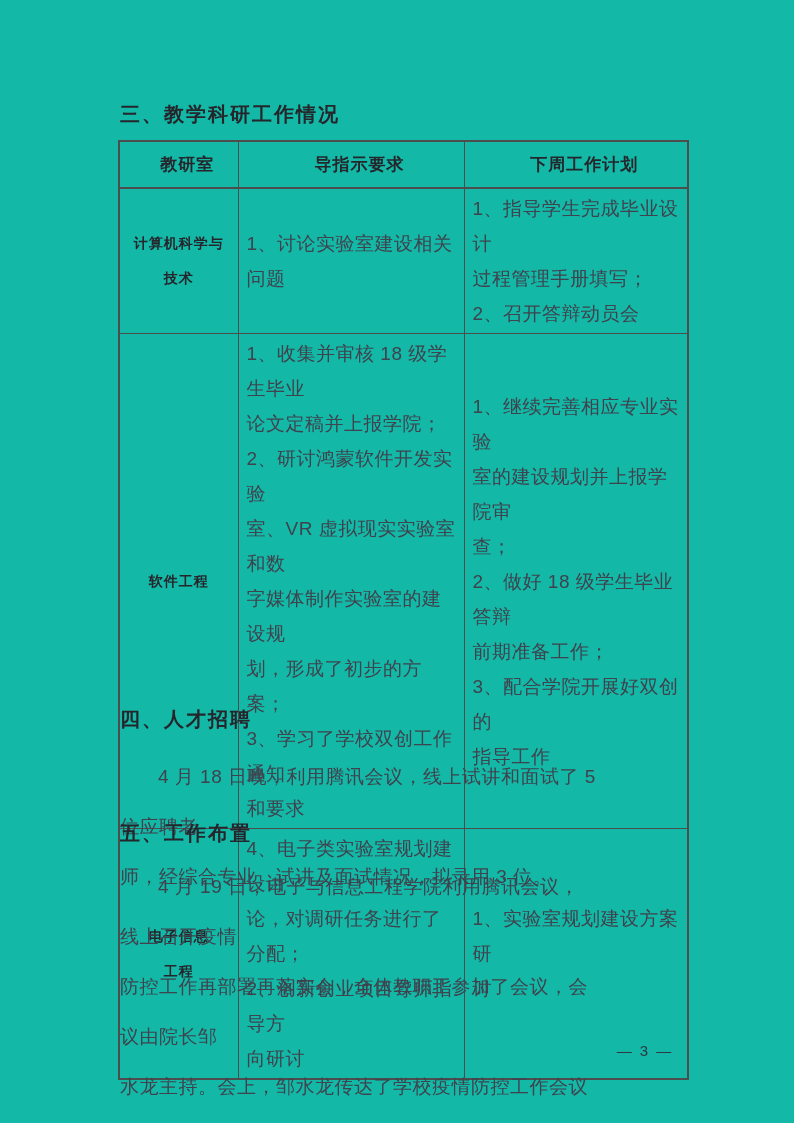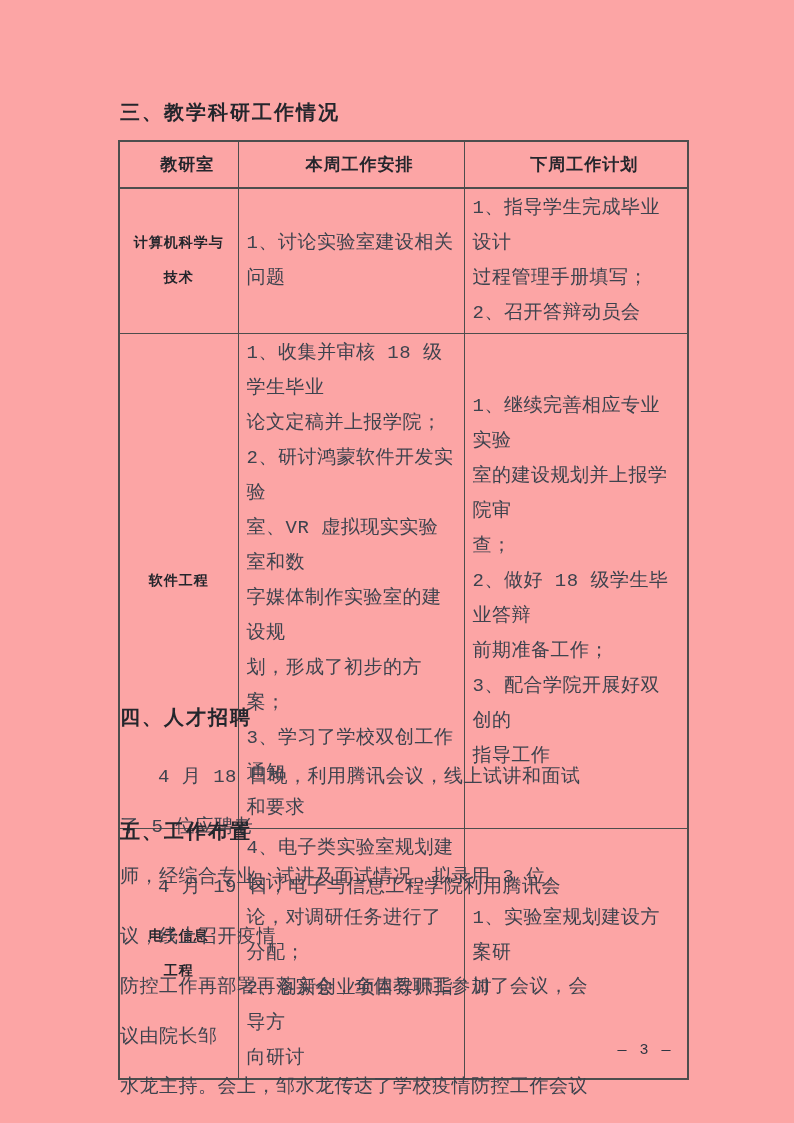--- a/index.html
+++ b/index.html
@@ -1,18 +1,18 @@
 <!DOCTYPE html>
 <html><head>
 <meta charset="utf-8">
 <style>
   html, body { margin:0; padding:0; background:#ffffff; }
   .page {
-    position:relative; width:794px; height:1123px; background:#fca5a5;
-    font-family:Liberation Mono, monospace;
+    position:relative; width:794px; height:1123px; background:#14b8a6;
+    font-family:Liberation Sans, sans-serif;
     color:#3e434e; overflow:hidden;
   }
   .heading {
     position:absolute; left:120px; margin:0;
     font-size:20px; font-weight:bold; color:#24262c; letter-spacing:2px;
     line-height:26px;
   }
   #heading-teaching { top:101px; }
   #heading-recruit  { top:706px; }
   #heading-assign   { top:820px; }
@@ -65,21 +65,21 @@
 
   <table class="work-table">
     <colgroup>
       <col style="width:119px">
       <col style="width:226px">
       <col style="width:224px">
     </colgroup>
     <thead>
       <tr>
         <th>教研室</th>
-        <th>本周工作安排</th>
+        <th>导指示要求</th>
         <th>下周工作计划</th>
       </tr>
     </thead>
     <tbody>
       <tr class="row-1">
         <td class="dept">计算机科学与
 技术</td>
         <td class="cell">1、讨论实验室建设相关问题</td>
         <td class="cell">1、指导学生完成毕业设计
 过程管理手册填写；

